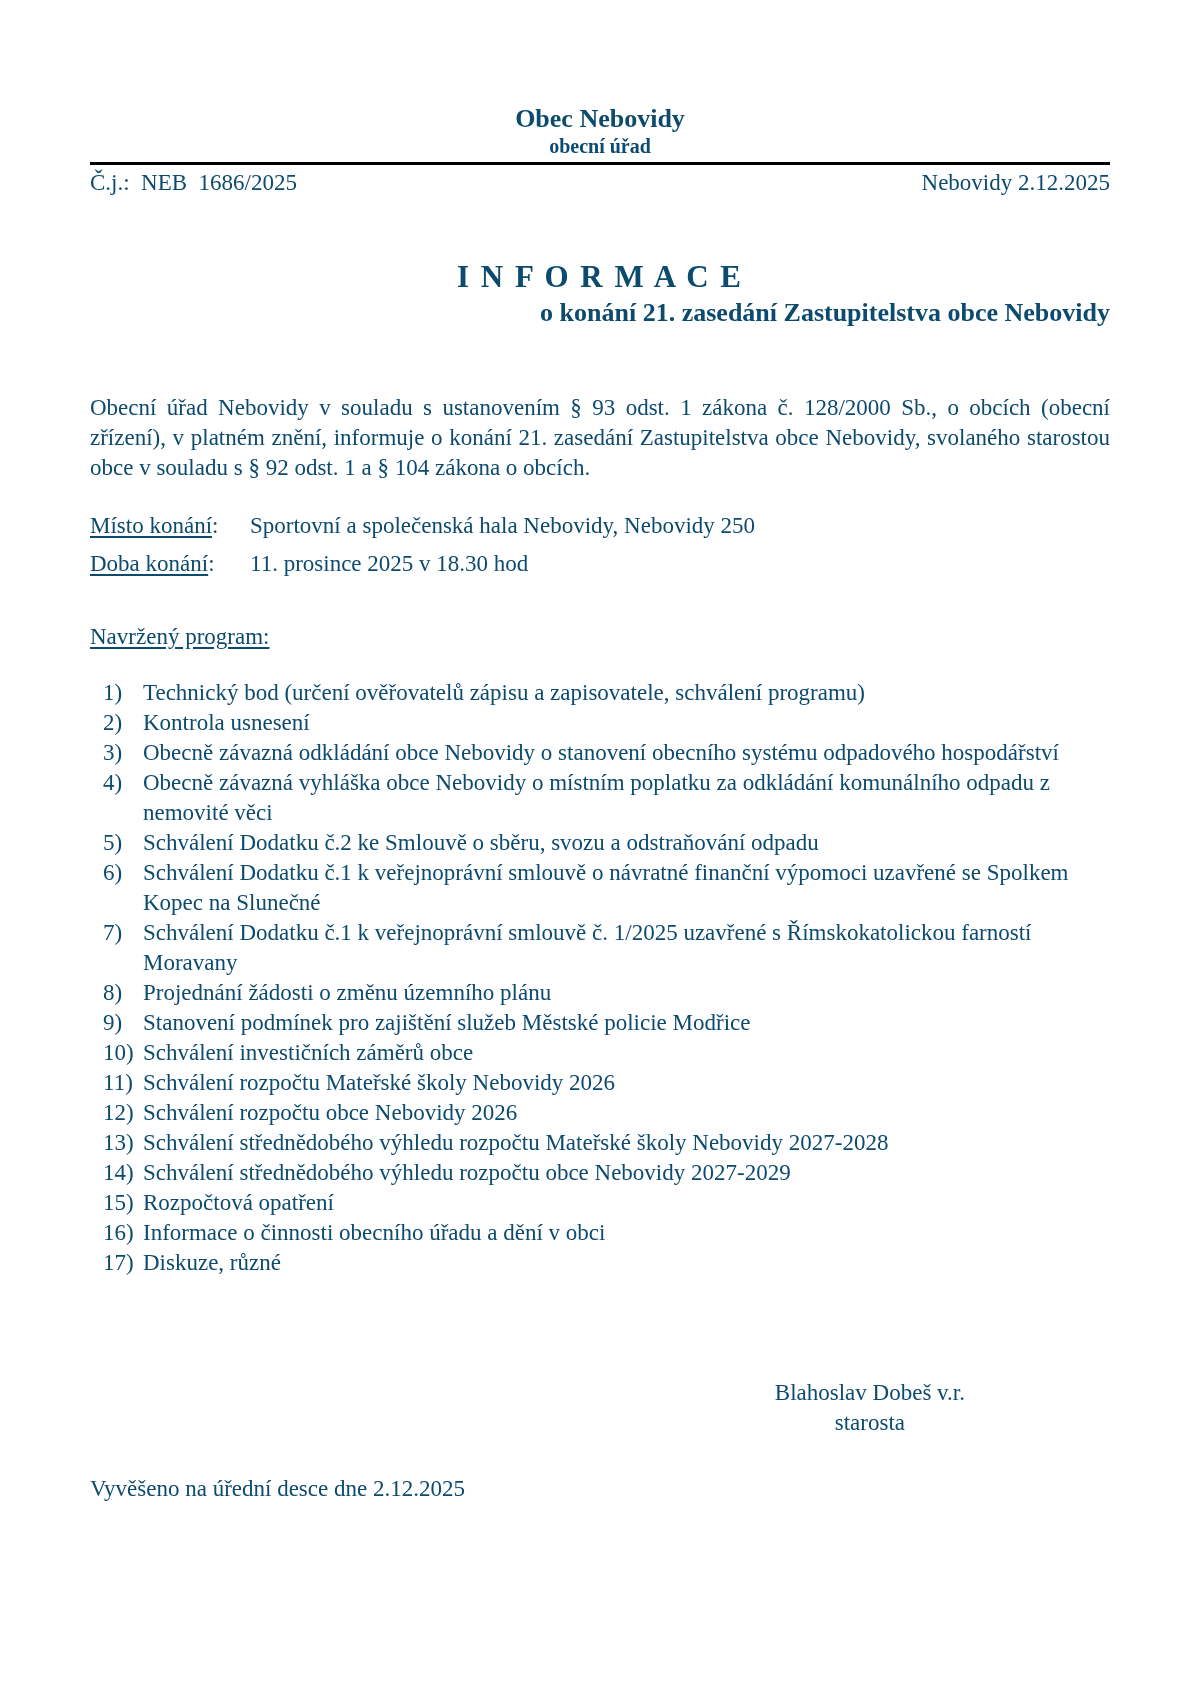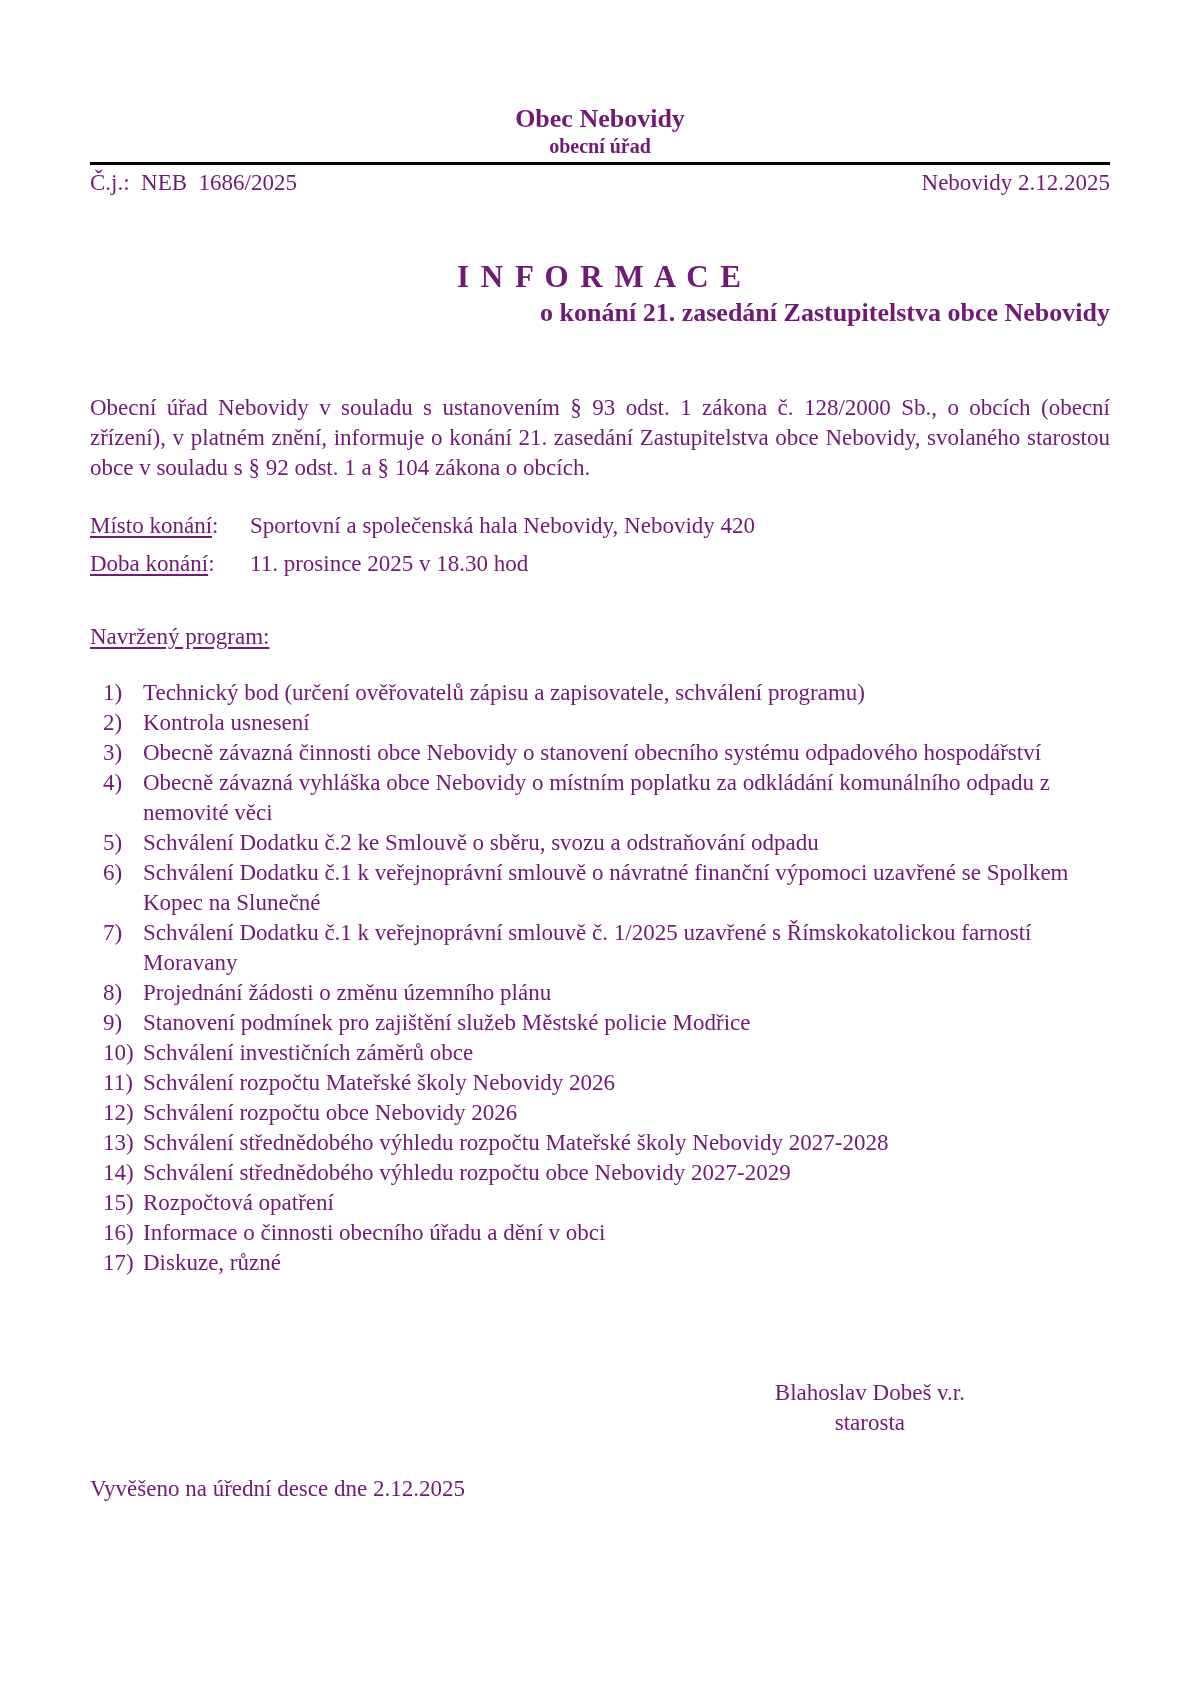--- a/index.html
+++ b/index.html
@@ -7,21 +7,21 @@
     margin: 0;
     padding: 0;
     background: #e8e8e8;
   }
   .page {
     position: relative;
     width: 1191px;
     height: 1684px;
     margin: 0 auto;
     background: #ffffff;
-    color: #701a75;
+    color: #0c4a6e;
     font-family: "Liberation Serif", "DejaVu Serif", serif;
     font-size: 23px;
     box-sizing: border-box;
     padding: 104px 81px 0 90px;
     overflow: hidden;
   }
 
   
   .org-header { text-align: center; }
   .org-name {
@@ -134,42 +134,42 @@
     <span>Nebovidy 2.12.2025</span>
   </div>
 
   <div class="doc-title">I N F O R M A C E</div>
   <div class="doc-subtitle">o konání 21. zasedání Zastupitelstva obce Nebovidy</div>
 
   <p class="intro">Obecní úřad Nebovidy v souladu s ustanovením § 93 odst. 1 zákona č. 128/2000 Sb., o obcích (obecní zřízení), v platném znění, informuje o konání 21. zasedání Zastupitelstva obce Nebovidy, svolaného starostou obce v souladu s § 92 odst. 1 a § 104 zákona o obcích.</p>
 
   <div class="detail-row">
     <span class="detail-label"><u>Místo konání</u><span>:</span></span>
-    <span class="detail-value">Sportovní a společenská hala Nebovidy, Nebovidy 420</span>
+    <span class="detail-value">Sportovní a společenská hala Nebovidy, Nebovidy 250</span>
   </div>
 
   <div class="detail-row second">
     <span class="detail-label"><u>Doba konání</u><span>:</span></span>
     <span class="detail-value bold">11. prosince 2025 v 18.30 hod</span>
   </div>
 
   <div class="program-heading"><u>Navržený program:</u></div>
 
   <ol class="program-list">
       <li class="prog-item">
         <span class="num">1)</span>
         <span class="txt">Technický bod (určení ověřovatelů zápisu a zapisovatele, schválení programu)</span>
       </li>
       <li class="prog-item">
         <span class="num">2)</span>
         <span class="txt">Kontrola usnesení</span>
       </li>
       <li class="prog-item">
         <span class="num">3)</span>
-        <span class="txt">Obecně závazná činnosti obce Nebovidy o stanovení obecního systému odpadového hospodářství</span>
+        <span class="txt">Obecně závazná odkládání obce Nebovidy o stanovení obecního systému odpadového hospodářství</span>
       </li>
       <li class="prog-item">
         <span class="num">4)</span>
         <span class="txt">Obecně závazná vyhláška obce Nebovidy o místním poplatku za odkládání komunálního odpadu z nemovité věci</span>
       </li>
       <li class="prog-item">
         <span class="num">5)</span>
         <span class="txt">Schválení Dodatku č.2 ke Smlouvě o sběru, svozu a odstraňování odpadu</span>
       </li>
       <li class="prog-item">

